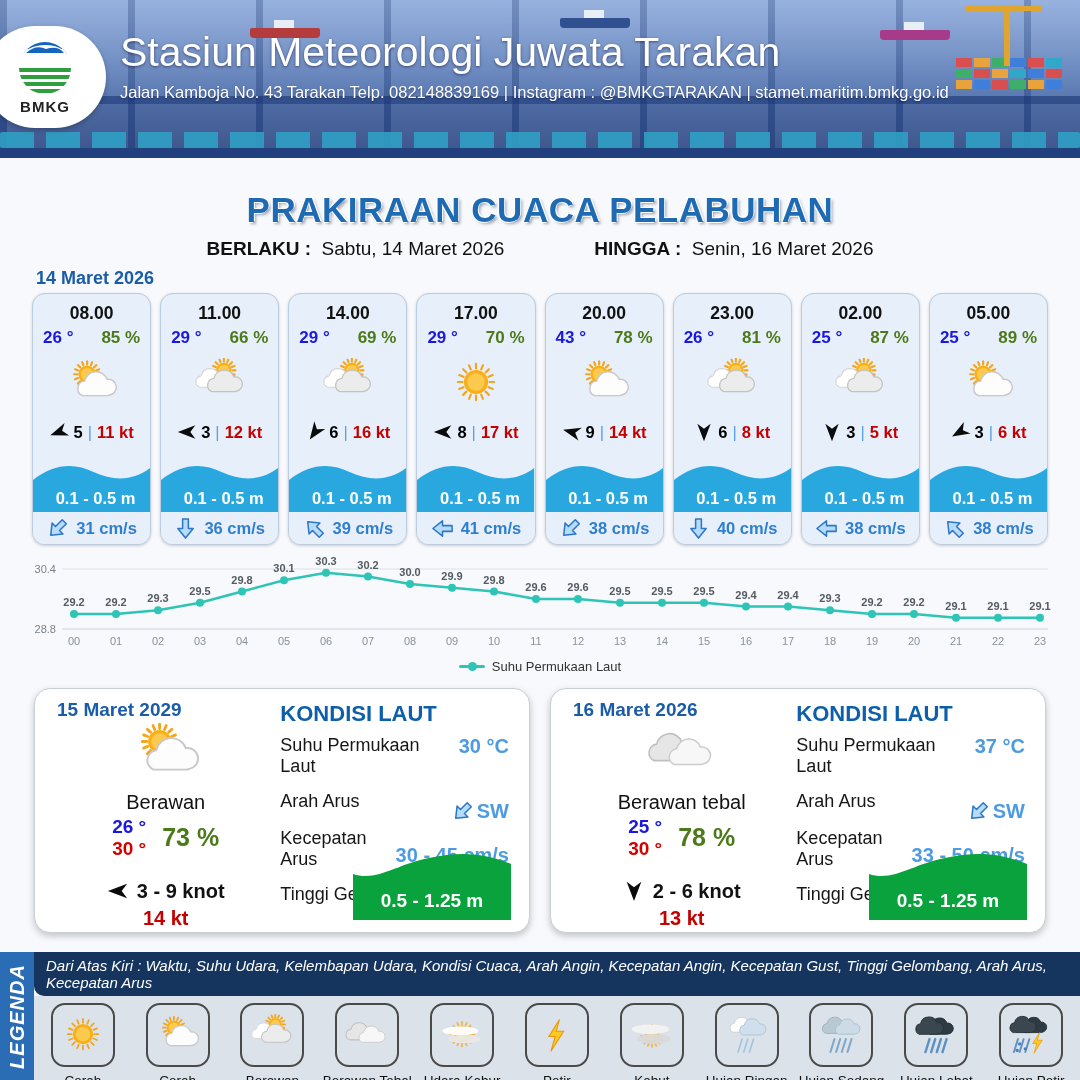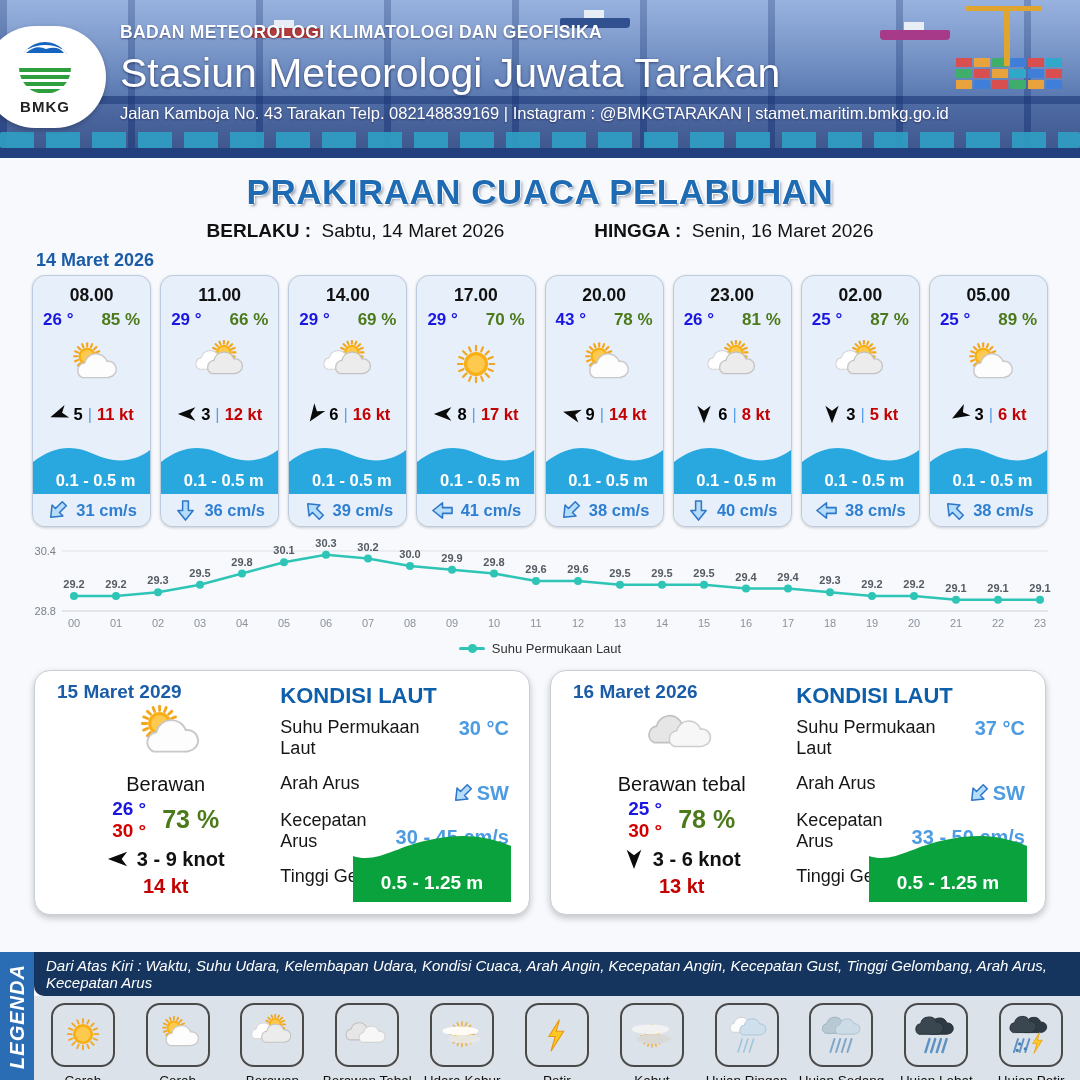--- a/index.html
+++ b/index.html
@@ -27,21 +27,21 @@
   .logo-pill{position:absolute;left:-16px;top:26px;width:122px;height:102px;background:#fff;
     border-radius:56px;display:flex;flex-direction:column;align-items:center;justify-content:center;z-index:5;
     box-shadow:0 2px 5px rgba(0,0,0,.25);}
   .logo-pill .bmkg-text{font-size:15px;font-weight:bold;color:#222;letter-spacing:1px;margin-top:1px;}
   .header-text{position:absolute;left:120px;top:22px;right:12px;color:#fff;z-index:4;}
   .header-org{font-size:17.5px;font-weight:bold;letter-spacing:.3px;text-shadow:0 1px 2px rgba(0,0,40,.45);}
   .header-station{font-size:41px;font-weight:normal;margin-top:7px;text-shadow:0 1px 3px rgba(0,0,40,.5);}
   .header-contact{font-size:16.5px;margin-top:7px;text-shadow:0 1px 2px rgba(0,0,40,.45);}
 
   
-  .title-wrap{text-align:center;padding-top:14px;}
+  .title-wrap{text-align:center;padding-top:32px;}
   .main-title{font-size:35px;font-weight:800;color:#1e6bb3;letter-spacing:.5px;margin:0;
     text-shadow:-1px -1px 0 #fff,1px -1px 0 #fff,-1px 1px 0 #fff,2px 2px 3px rgba(110,120,140,.65);}
   .sub-title{font-size:27px;font-weight:800;color:#3f8fd6;margin:4px 0 0;
     text-shadow:1px 1px 2px rgba(120,130,150,.4);}
   .validity{display:flex;justify-content:center;gap:90px;margin-top:8px;font-size:19px;color:#111;}
   .validity b{font-weight:800;}
   .forecast-date{font-size:18px;font-weight:bold;color:#1a5ca8;margin:8px 0 4px 36px;}
 
   
   .cards-row{display:flex;gap:9px;padding:0 32px;}
@@ -76,21 +76,21 @@
     box-shadow:0 3px 7px rgba(0,0,0,.22);position:relative;display:flex;}
   .d-left{width:44%;padding:10px 0 0 22px;display:flex;flex-direction:column;align-items:center;}
   .d-date{align-self:flex-start;font-size:19px;font-weight:bold;color:#1a5ca8;}
   .d-icon svg{width:84px;height:64px;}
   .d-cond{font-size:20px;color:#111;margin-top:2px;}
   .d-temps{display:flex;align-items:center;gap:16px;margin-top:2px;}
   .d-tcol{display:flex;flex-direction:column;line-height:1.15;font-size:19px;font-weight:bold;}
   .d-tmin{color:#1a17e0;}
   .d-tmax{color:#d40000;}
   .d-hum{font-size:25px;font-weight:bold;color:#4c7a1a;}
-  .d-wind{display:flex;align-items:center;gap:8px;font-size:20px;font-weight:bold;color:#111;margin-top:6px;}
+  .d-wind{display:flex;align-items:center;gap:8px;font-size:20px;font-weight:bold;color:#111;margin-top:20px;}
   .d-wind .h-dart{width:22px;height:22px;}
   .d-gust{font-size:20px;font-weight:bold;color:#c40000;margin-top:4px;}
   .d-right{flex:1;padding:12px 20px 0 6px;}
   .sea-title{font-size:22px;font-weight:800;color:#0d5eab;margin-bottom:8px;}
   .sea-row{display:flex;justify-content:space-between;align-items:flex-start;font-size:18px;color:#161616;margin-bottom:14px;}
   .sea-val{color:#4d9be0;font-weight:bold;font-size:20px;white-space:nowrap;}
   .sea-dir{display:flex;align-items:center;gap:3px;transform:translateY(9px);}
   .sea-speed{transform:translateY(16px);}
   .sea-wavebox{position:absolute;right:18px;bottom:12px;width:158px;height:76px;}
   .sea-wavebox svg{position:absolute;inset:0;width:100%;height:100%;}
@@ -162,21 +162,20 @@
           <rect x="2" y="36" width="54" height="4" fill="#2e9e3f"></rect>
           <rect x="2" y="43" width="54" height="4" fill="#2e9e3f"></rect>
           <rect x="2" y="50" width="54" height="4" fill="#2e9e3f"></rect>
           <path d="M6 29 l20 0 l-4 6 l14 0 l-5 7 l12 0 l-4 6 l-33 0 z" fill="none"></path>
         </g>
       </svg>
       <span class="bmkg-text">BMKG</span>
     </div>
 
     <div class="header-text">
-      <div class="header-org">BADAN METEOROLOGI KLIMATOLOGI DAN GEOFISIKA</div>
       <div class="header-station">Stasiun Meteorologi Juwata Tarakan</div>
       <div class="header-contact">Jalan Kamboja No. 43 Tarakan  Telp. 082148839169 | Instagram : @BMKGTARAKAN | stamet.maritim.bmkg.go.id</div>
     </div>
   </div>
 
   <div class="title-wrap">
     <h1 class="main-title">PRAKIRAAN CUACA PELABUHAN</h1>
     <div class="validity">
       <div><b>BERLAKU :</b>&nbsp;&nbsp;<span>Sabtu, 14 Maret 2026</span></div>
       <div><b>HINGGA :</b>&nbsp;&nbsp;<span>Senin, 16 Maret 2026</span></div>
@@ -846,21 +845,21 @@
             <span class="d-tmax">30 °</span>
           </div>
           <span class="d-hum">78 %</span>
         </div>
         <div class="d-wind">
           <span class="h-dart" style="transform: rotate(180deg);">
               <svg viewBox="0 0 24 24" width="100%" height="100%">
                 <polygon points="12,1 20,22 12,16 4,22" fill="#0b0b0b"></polygon>
               </svg>
             </span>
-          <span>3  - 6 knot</span>
+          <span>2  - 6 knot</span>
         </div>
         <div class="d-gust">13 kt</div>
       </div>
       <div class="d-right">
         <div class="sea-title">KONDISI LAUT</div>
         <div class="sea-row">
           <span>Suhu Permukaan Laut</span>
           <span class="sea-val">37 °C</span>
         </div>
         <div class="sea-row">

